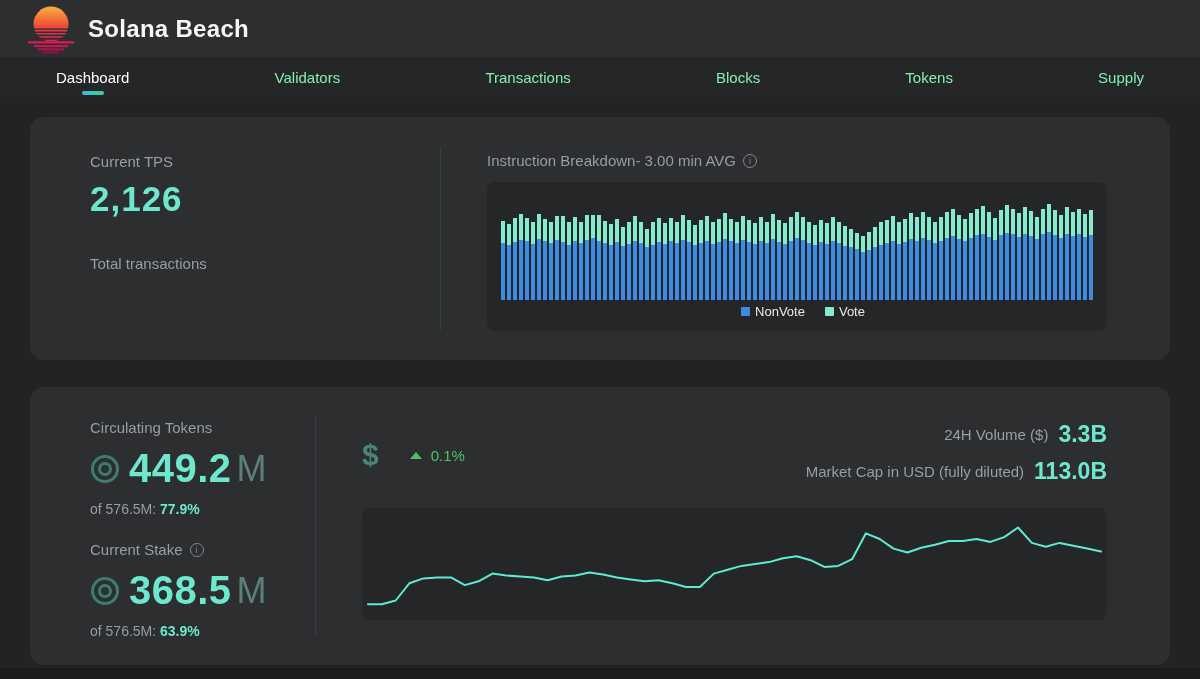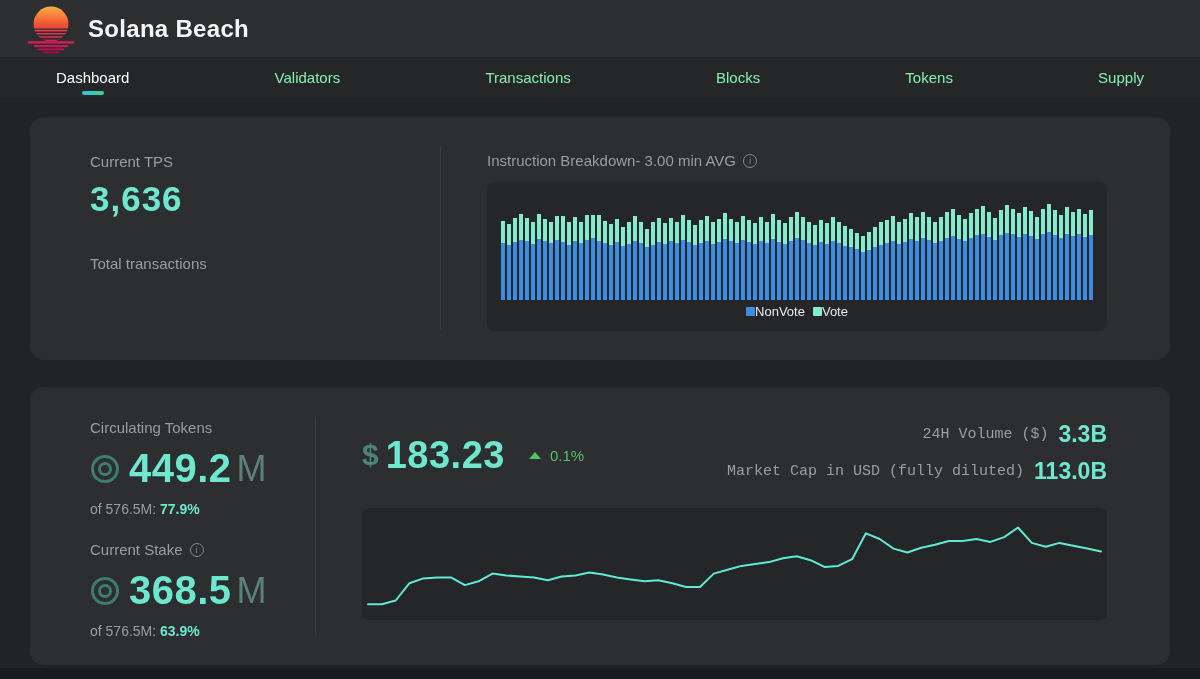--- a/index.html
+++ b/index.html
@@ -19,41 +19,41 @@
   .c1-right { flex:1; padding:35px 63px 0 46px; }
   .lbl { color:#9a9da1; font-size:15px; }
   .big-num { color:#6ee7cf; font-size:35px; font-weight:bold; margin-top:9px; letter-spacing:1px; }
   .stat-block + .stat-block { margin-top:36px; }
   .chart-title { display:flex; align-items:center; gap:7px; }
   .info-ic { width:14px; height:14px; border:1px solid #84878b; border-radius:50%; color:#84878b; font-size:9px; display:inline-flex; align-items:center; justify-content:center; font-style:normal; }
   .chart-panel { margin-top:13px; background:#242628; border-radius:8px; height:149px; display:flex; flex-direction:column; padding:0 10px 8px; }
   .bars { flex:1; display:flex; align-items:flex-end; justify-content:center; gap:2px; padding-top:22px; }
   .bar { width:4px; display:flex; flex-direction:column; }
   .legend { height:25px; display:flex; align-items:center; justify-content:center; gap:8px; }
-  .legend-item { display:flex; align-items:center; color:#eaeaea; font-size:13px; }
+  .legend-item { display:flex; align-items:center; gap:5px; color:#eaeaea; font-size:13px;margin-left:12px; }
   .legend-sq { width:9px; height:9px; border-radius:1px; }
   #card-market { margin-top:27px; height:278px; }
   .c2-left { width:286px; padding:32px 0 0 60px; }
   .supply-row { display:flex; align-items:center; margin:10px 0 10px; }
   .supply-val { font-size:40px; font-weight:bold; color:#6ee7cf; margin-left:9px; letter-spacing:0.5px; }
   .unit { font-size:36px; color:#5b8078; margin-left:5px; }
   .sub { font-size:14px; color:#9a9da1; }
   .sub b { color:#6ee7cf; }
   .stake-lbl { margin-top:24px; display:flex; align-items:center; gap:7px; }
   .c2-right { flex:1; padding:22px 63px 0 46px; }
   .row-top { display:flex; justify-content:space-between; }
   .price-group { display:flex; align-items:center; margin-top:5px; }
   .cur { font-size:30px; color:#4a8577; font-weight:600; margin-right:7px; }
   .price-val { font-size:38px; font-weight:bold; color:#6ee7cf; letter-spacing:0.5px; }
   .chg { margin-left:24px; display:flex; align-items:center; color:#4cc36a; font-size:15px; }
   .tri-up { width:0; height:0; border-left:6px solid transparent; border-right:6px solid transparent; border-bottom:7px solid #4cc36a; margin-right:9px; }
   .metrics { text-align:right; padding-top:12px; }
   .metric-row { display:flex; justify-content:flex-end; align-items:center; gap:10px; margin-bottom:10px; }
   .metric-row:last-child { margin-bottom:11px; }
-  .metric-lbl { color:#9a9da1; font-size:15px;font-family:Liberation Mono, monospace; }
+  .metric-lbl { color:#9a9da1; font-size:15px; }
   .metric-val { color:#6ee7cf; font-size:23px; font-weight:bold; }
   .tabs { display:flex; gap:30px; margin-top:8px; }
   .tab { font-size:16px; font-weight:bold; color:#8f9398; cursor:pointer; }
   .tab.active { color:#6ee7cf; }
   .line-panel { margin-top:12px; background:#242628; border-radius:8px; height:112px; overflow:hidden; }
   footer { position:absolute; bottom:0; left:0; width:100%; height:11px; background:#1a1c1e; }
 </style>
 </head>
 <body>
 
@@ -88,21 +88,21 @@
     <div class="nav-item">Transactions</div>
     <div class="nav-item">Blocks</div>
     <div class="nav-item">Tokens</div>
     <div class="nav-item">Supply</div>
   </nav>
 
 <div class="card" id="card-stats">
   <div class="c1-left">
     <div class="stat-block">
       <div class="lbl">Current TPS</div>
-      <div class="big-num">3,636</div>
+      <div class="big-num">2,126</div>
     </div>
     <div class="stat-block">
       <div class="lbl">Total transactions</div>
     </div>
   </div>
   <div class="vdiv"></div>
   <div class="c1-right">
     <div class="chart-title">
       <span class="lbl">Instruction Breakdown- 3.00 min AVG</span>
       <span class="info-ic">i</span>
@@ -544,21 +544,20 @@
       <span class="supply-val">368.5</span>
       <span class="unit">M</span>
     </div>
     <div class="sub"><span>of 576.5M:</span> <b>63.9%</b></div>
   </div>
   <div class="vdiv"></div>
   <div class="c2-right">
     <div class="row-top">
       <div class="price-group">
         <span class="cur">$</span>
-        <span class="price-val">183.23</span>
         <span class="chg">
             <span class="tri-up"></span>
             <span>0.1%</span>
           </span>
       </div>
       <div class="metrics">
         <div class="metric-row">
           <span class="metric-lbl">24H Volume ($)</span>
           <span class="metric-val">3.3B</span>
         </div>

